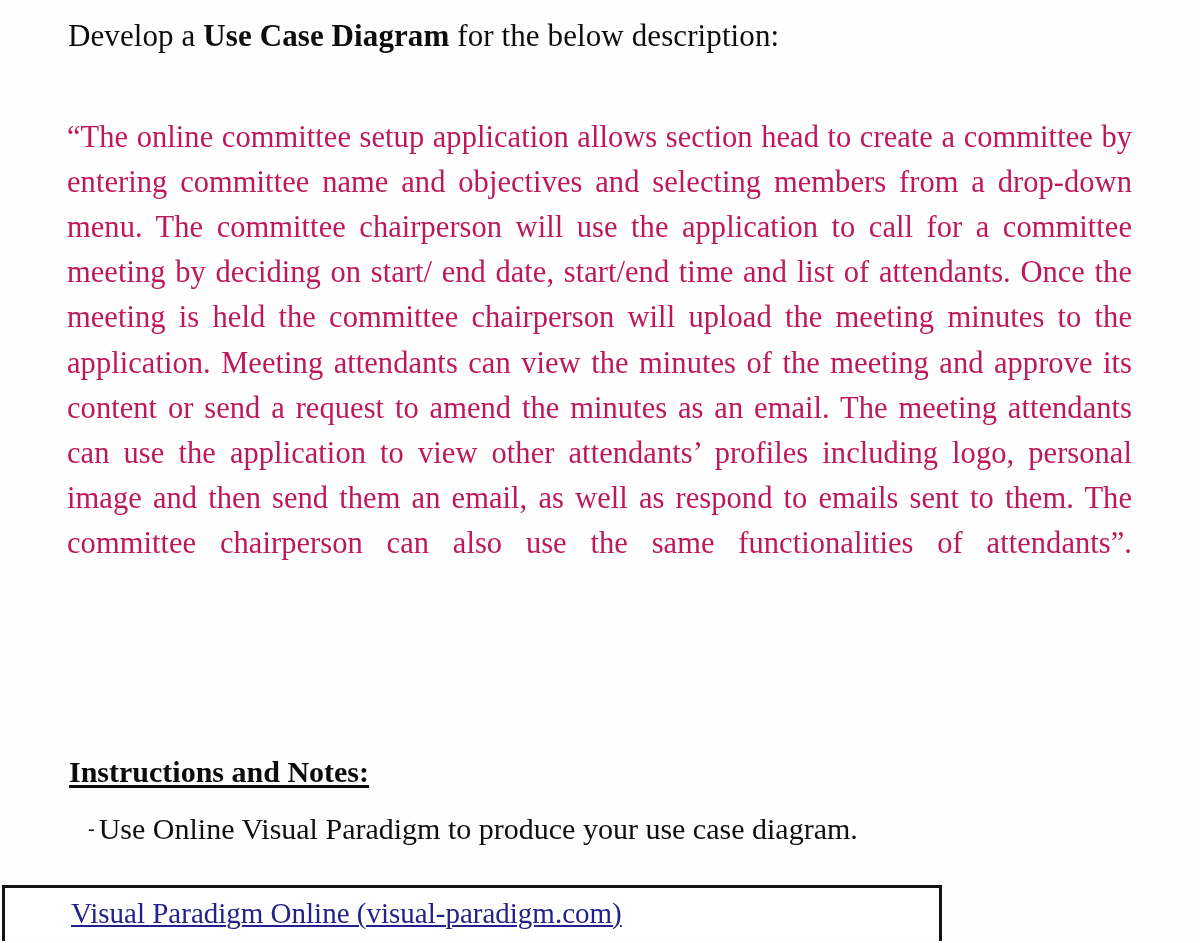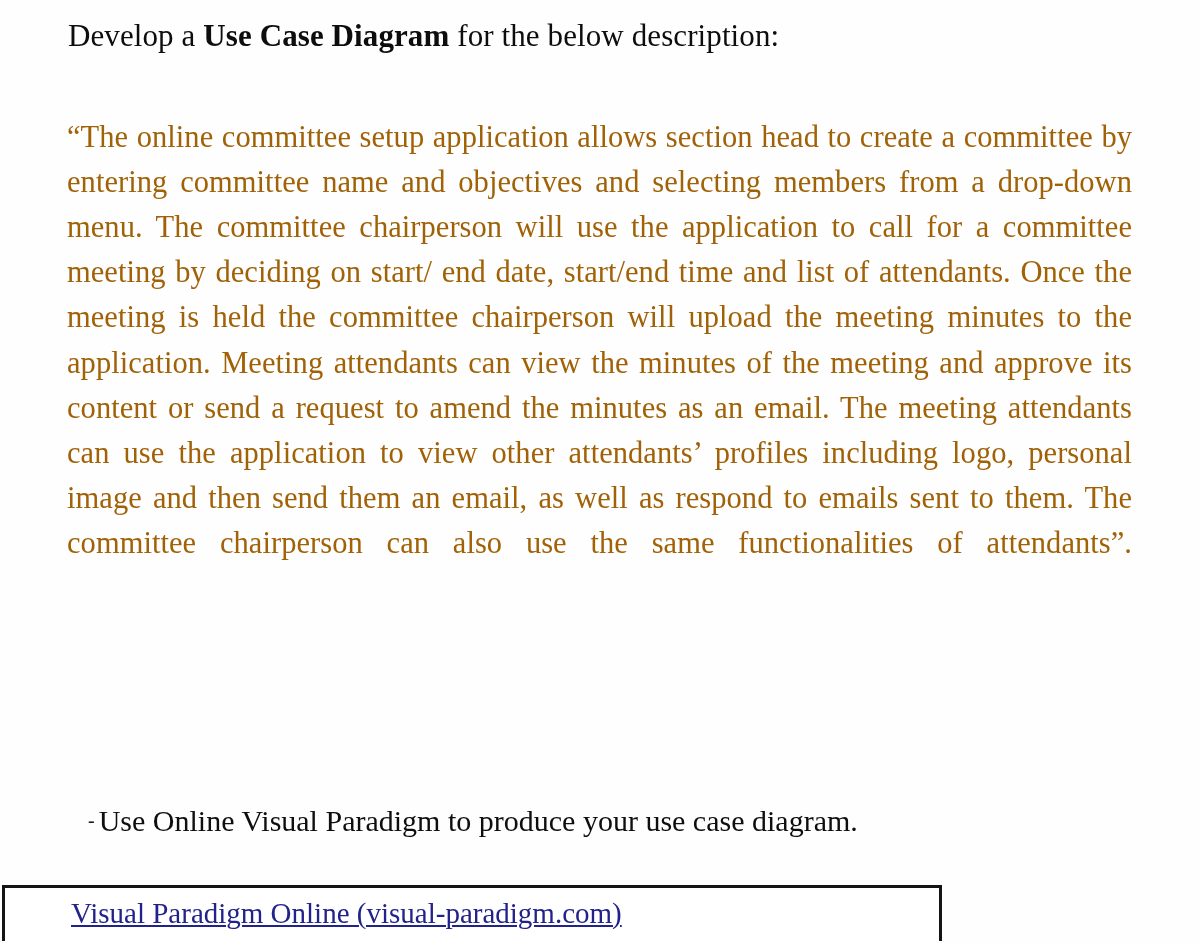--- a/index.html
+++ b/index.html
@@ -39,21 +39,21 @@
   
   .body-para {
     position: absolute;
     left: 67px;
     top: 84px;
     width: 1065px;
     font-size: 30.5px;
     line-height: 45.2px;
     text-align: justify;
     text-justify: inter-word;
-    color: #a16207;
+    color: #be185d;
     letter-spacing: 0.05px;
     word-spacing: 0.2px;
     hyphens: none;
   }
   
   .body-para::after {
     content: "";
     display: inline-block;
     width: 100%;
   }
@@ -72,21 +72,21 @@
     text-decoration-thickness: 3px;
     white-space: nowrap;
   }
 
   
   .instruction-item {
     position: absolute;
     left: 88px;
     top: 798px;
     font-size: 30px;
-    line-height: 44px;
+    line-height: 60px;
     color: #0e0e0e;
     white-space: nowrap;
   }
   .instruction-item .dash {
     font-size: 20px;
     vertical-align: 4px;
     padding-right: 4px;
     color: #1a1a1a;
   }
 
@@ -120,20 +120,21 @@
 <body>
 
 <div class="page">
 
   <div class="doc-heading">
     <span>Develop a </span><span class="b">Use Case Diagram</span><span> for the below description:</span>
   </div>
 
   <p class="body-para">“The online committee setup application allows section head to create a committee by entering committee name and objectives and selecting members from a drop-down menu. The committee chairperson will use the application to call for a committee meeting by deciding on start/ end date, start/end time and list of attendants. Once the meeting is held the committee chairperson will upload the meeting minutes to the application. Meeting attendants can view the minutes of the meeting and approve its content or send a request to amend the minutes as an email. The meeting attendants can use the application to view other attendants’ profiles including logo, personal image and then send them an email, as well as respond to emails sent to them. The committee chairperson can also use the same functionalities of attendants”.</p>
 
+  <div class="instructions-heading">Instructions and Notes:</div>
 
   <div class="instruction-item">
     <span class="dash">-</span><span>Use Online Visual Paradigm to produce your use case diagram.</span>
   </div>
 
   <div class="link-box">
     <span class="vp-link">Visual Paradigm Online (visual-paradigm.com)</span>
   </div>
 
 </div>

